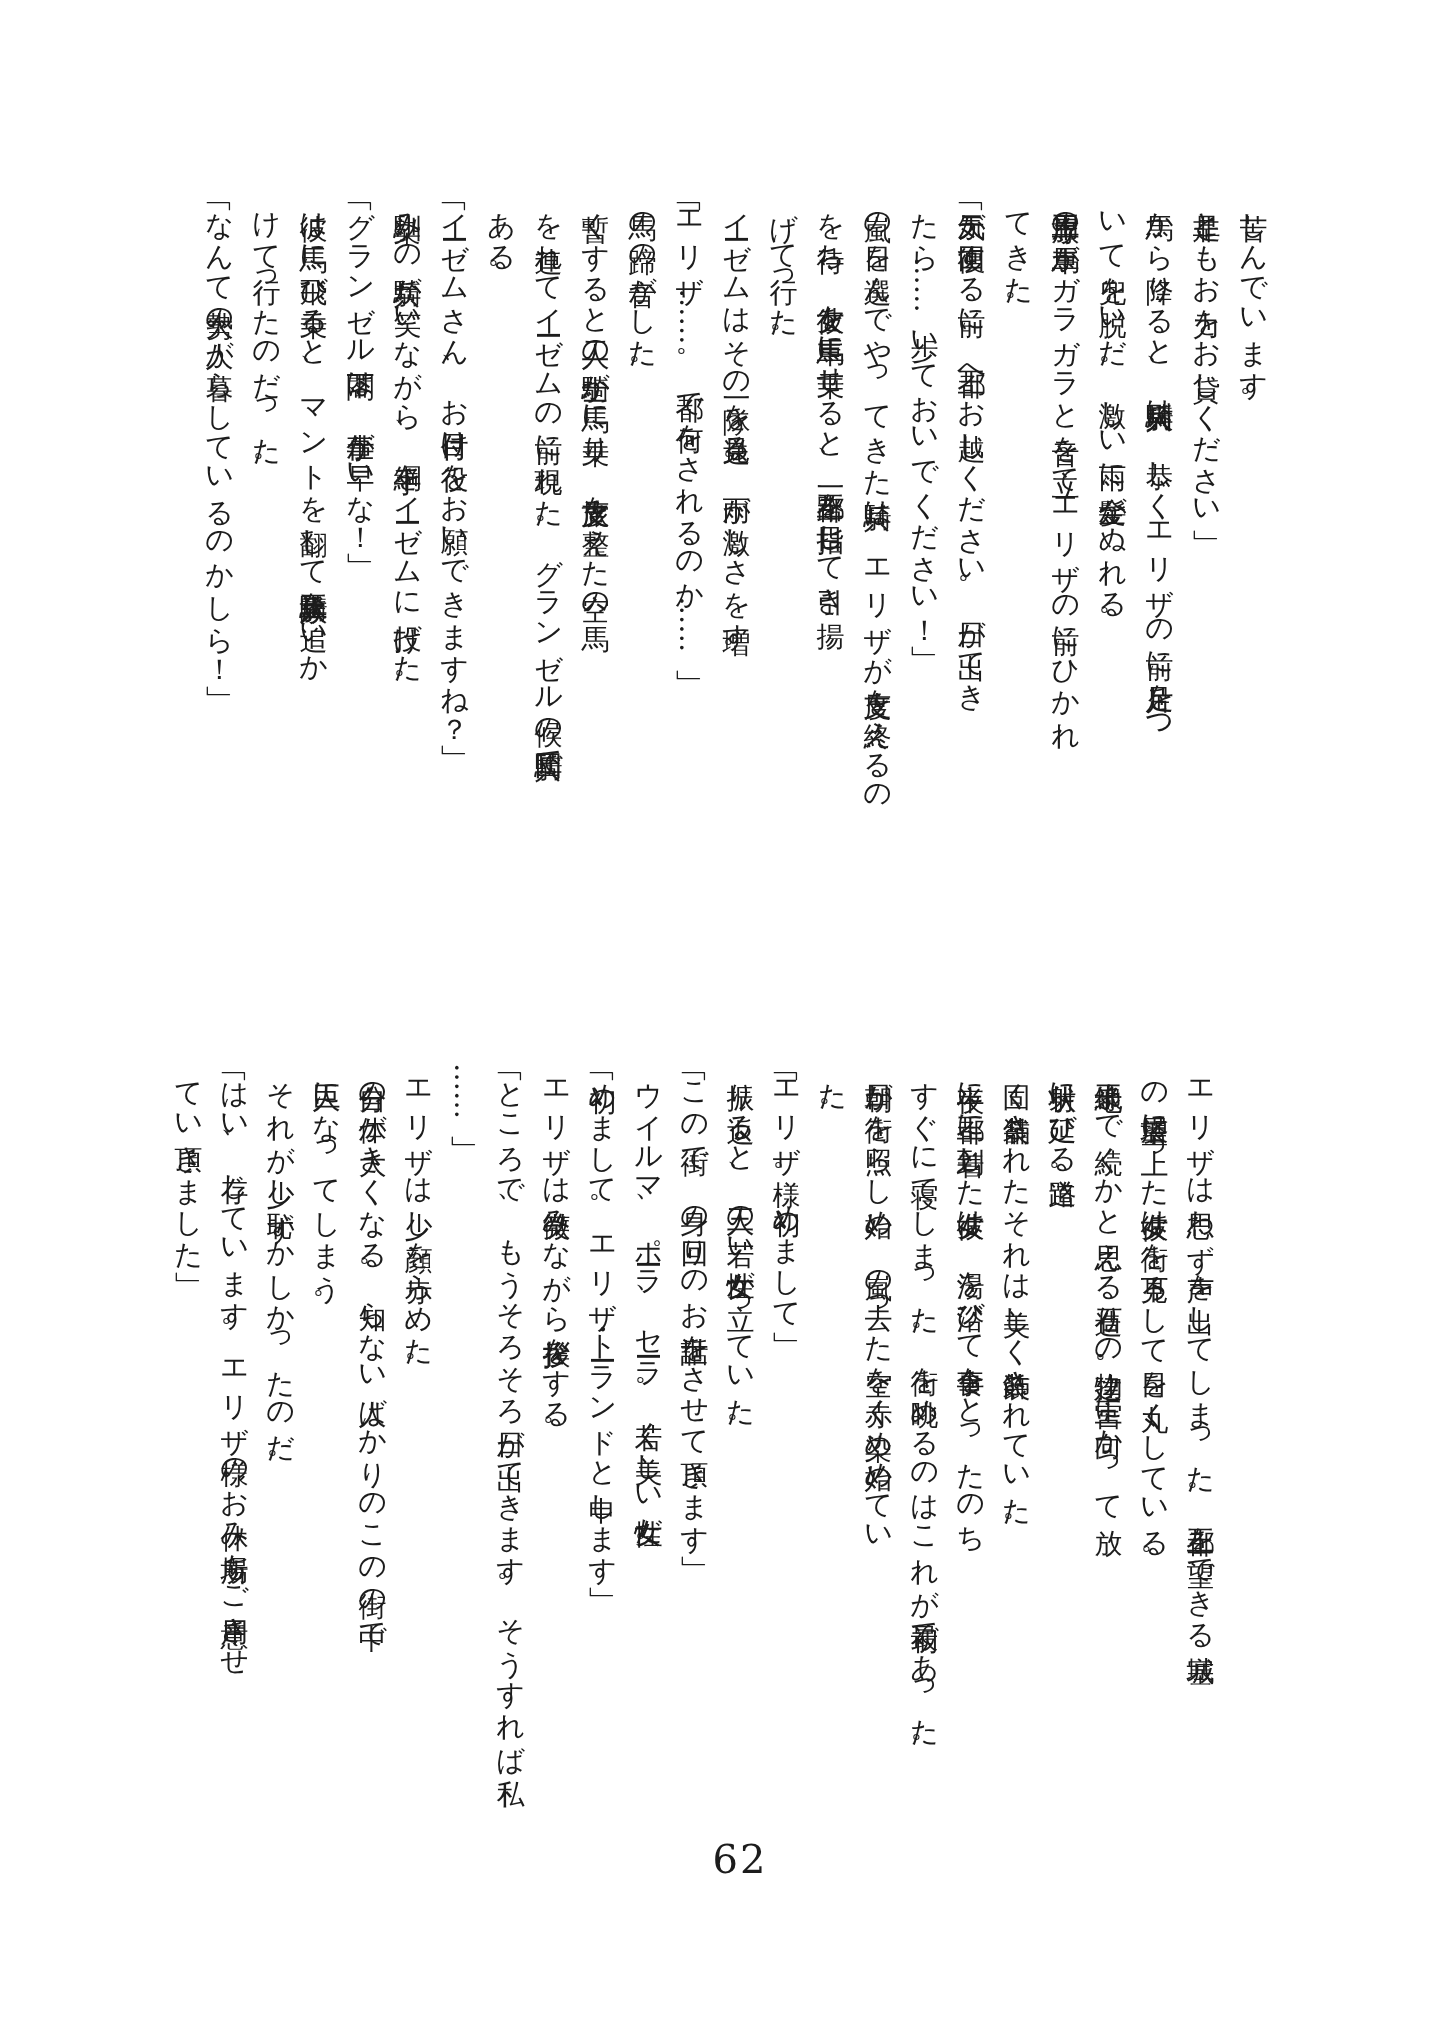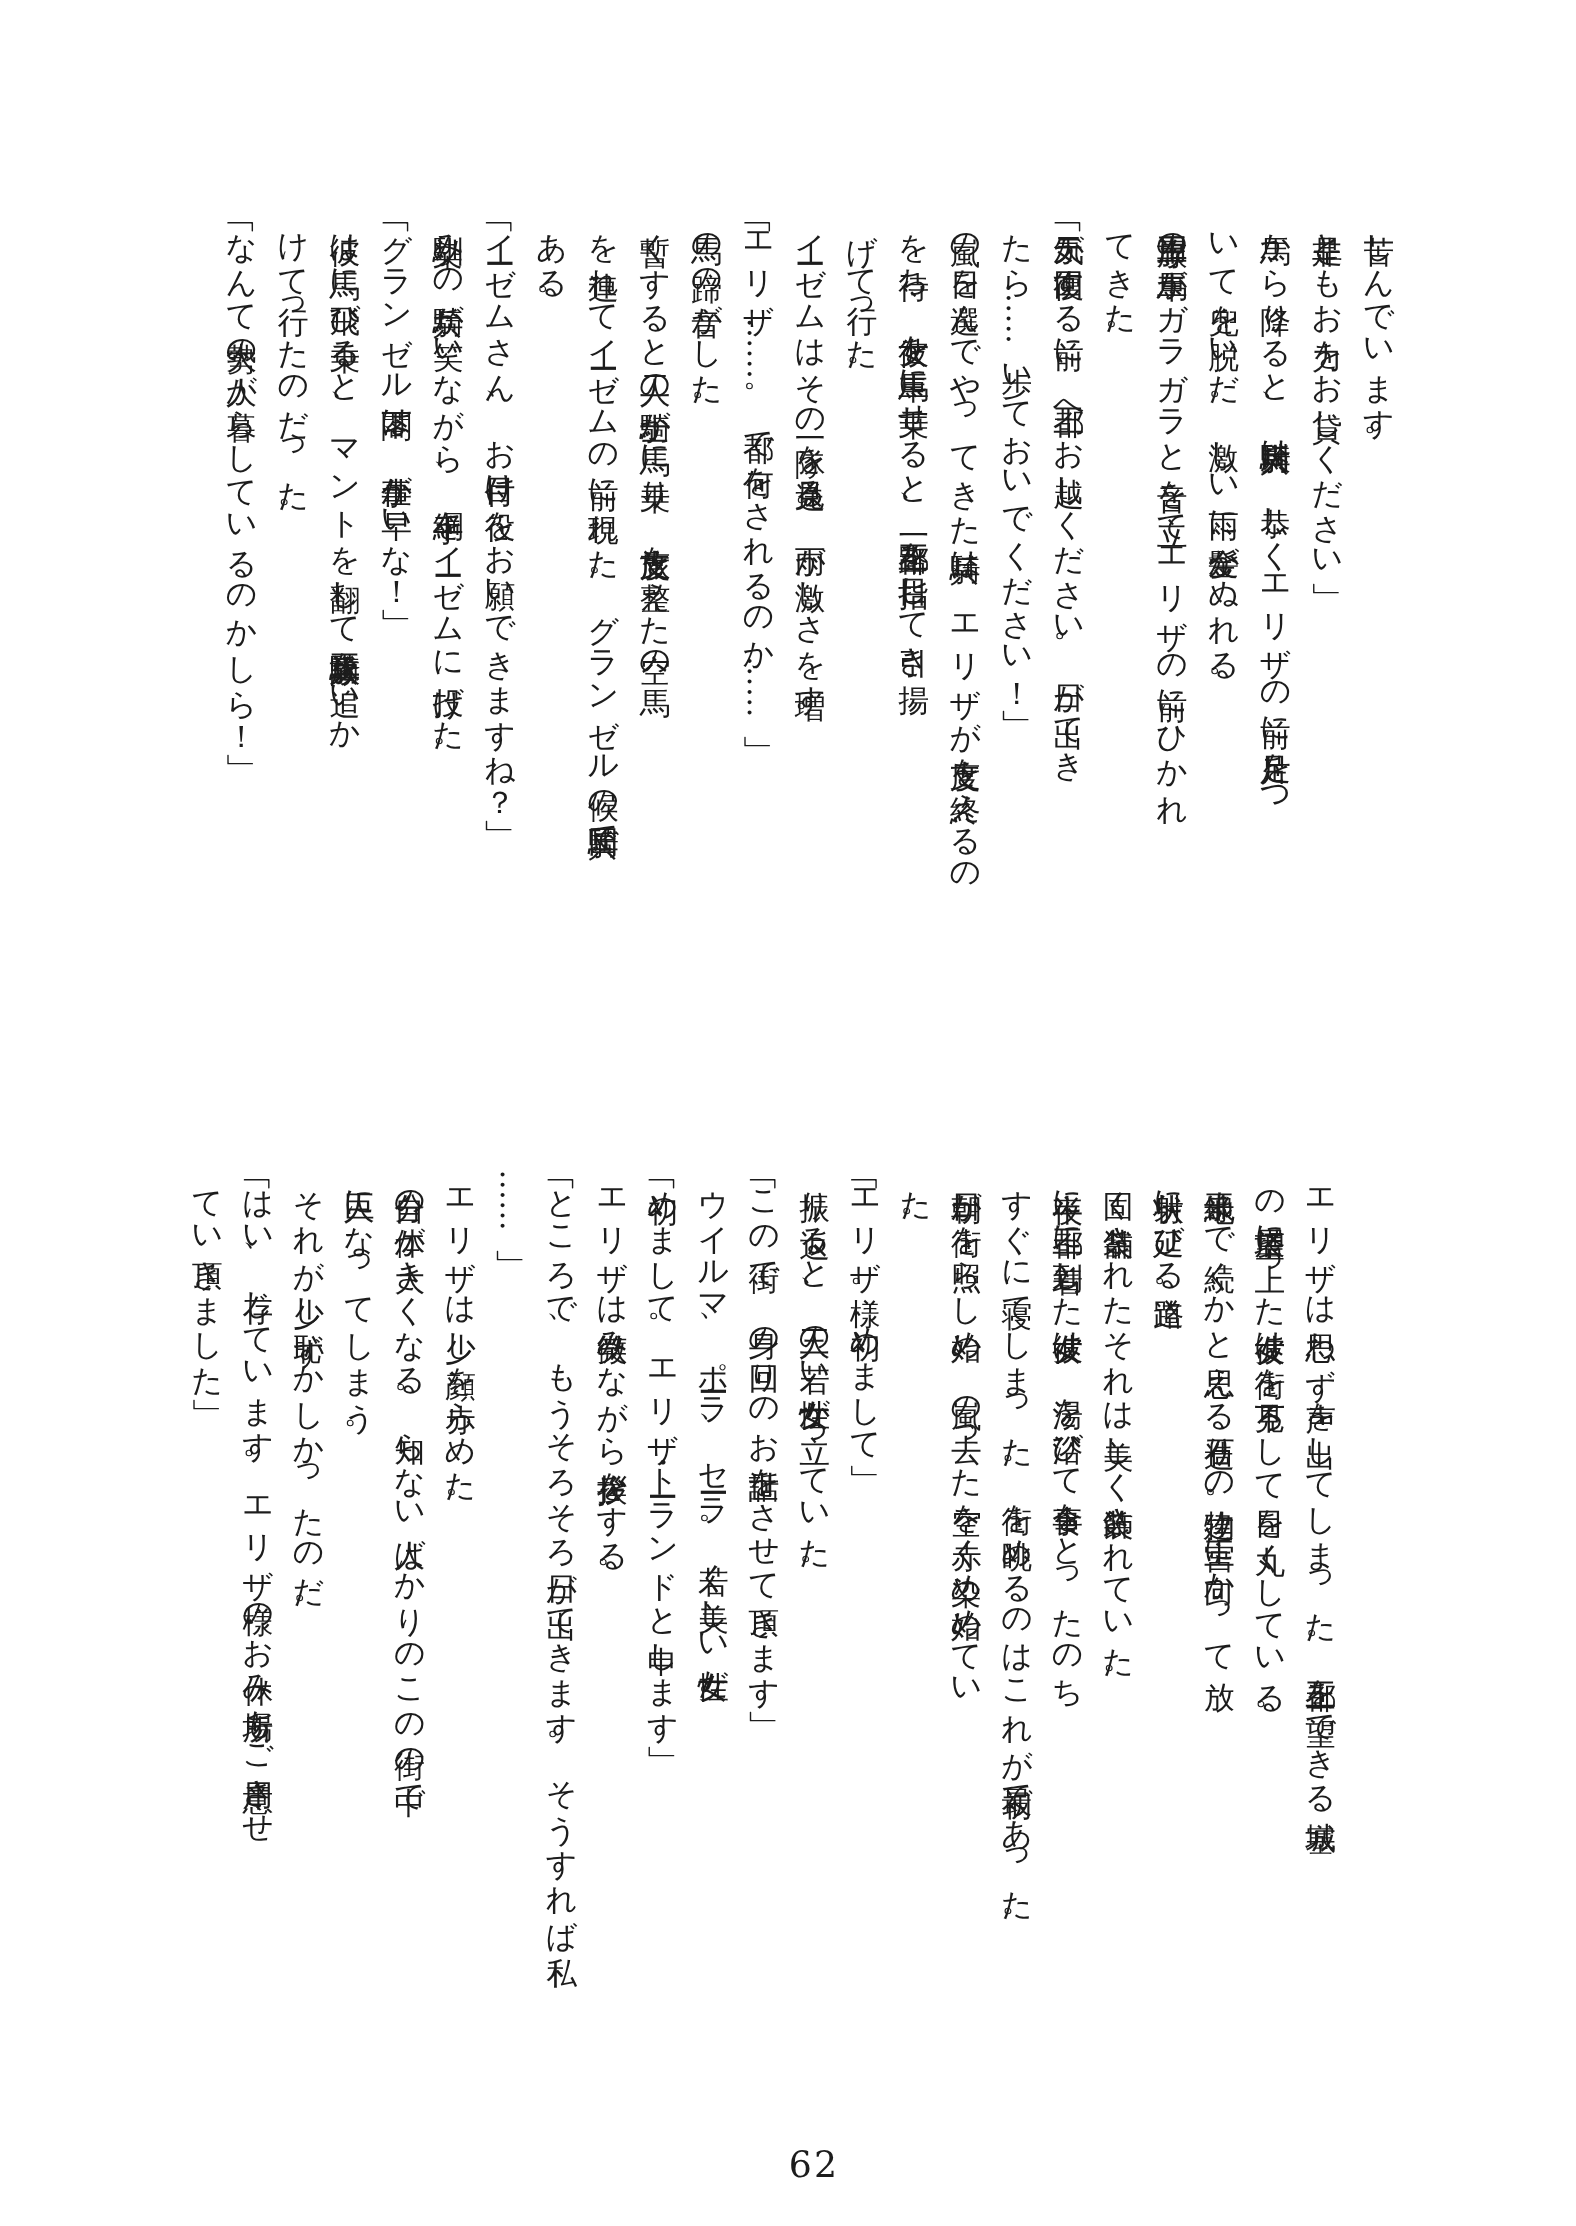--- a/index.html
+++ b/index.html
@@ -24,23 +24,23 @@
     height:760px;
     font-size:28px;line-height:47px;
   }
   .block-lower{
     top:1063px;right:210px;
     height:800px;
     font-size:28px;line-height:46px;
   }
   .folio{
     position:absolute;
-    top:1948px;left:740px;
+    top:1836px;left:740px;
     transform:translateX(-50%);
-    font-size:33px;
+    font-size:40px;
     letter-spacing:2px;
     color:#1c1c1c;
   }
 </style>
 </head>
 <body>
 
 <div class="page">
   <section class="tblock block-upper">
       <p>苦しんでいます。</p>

